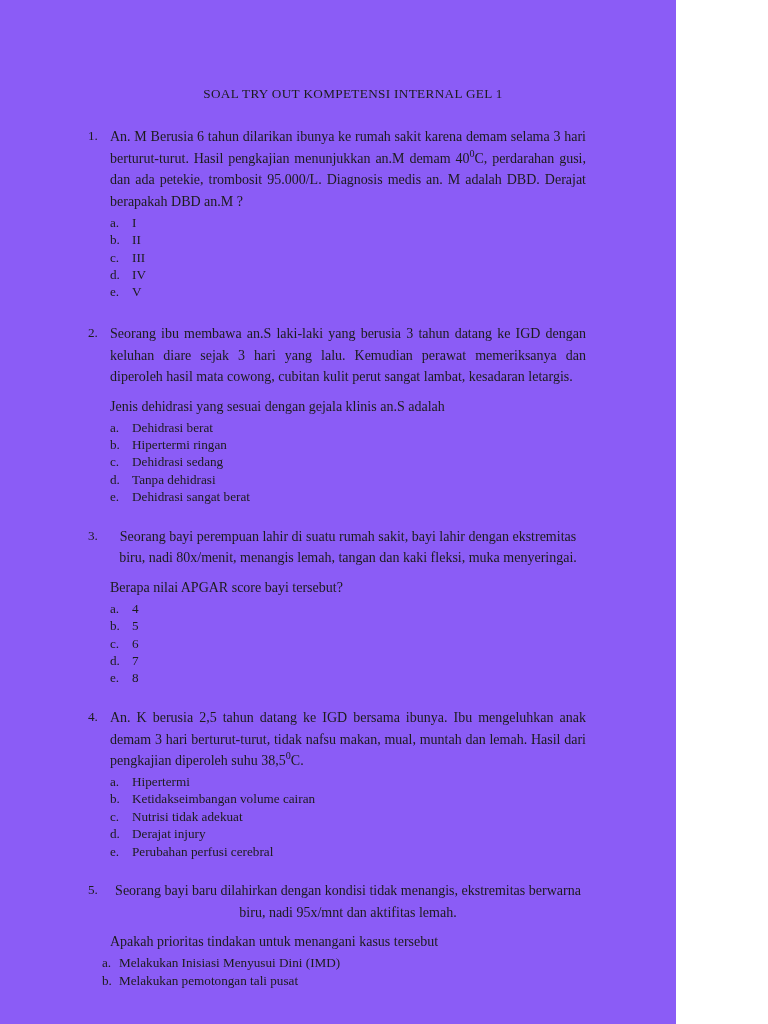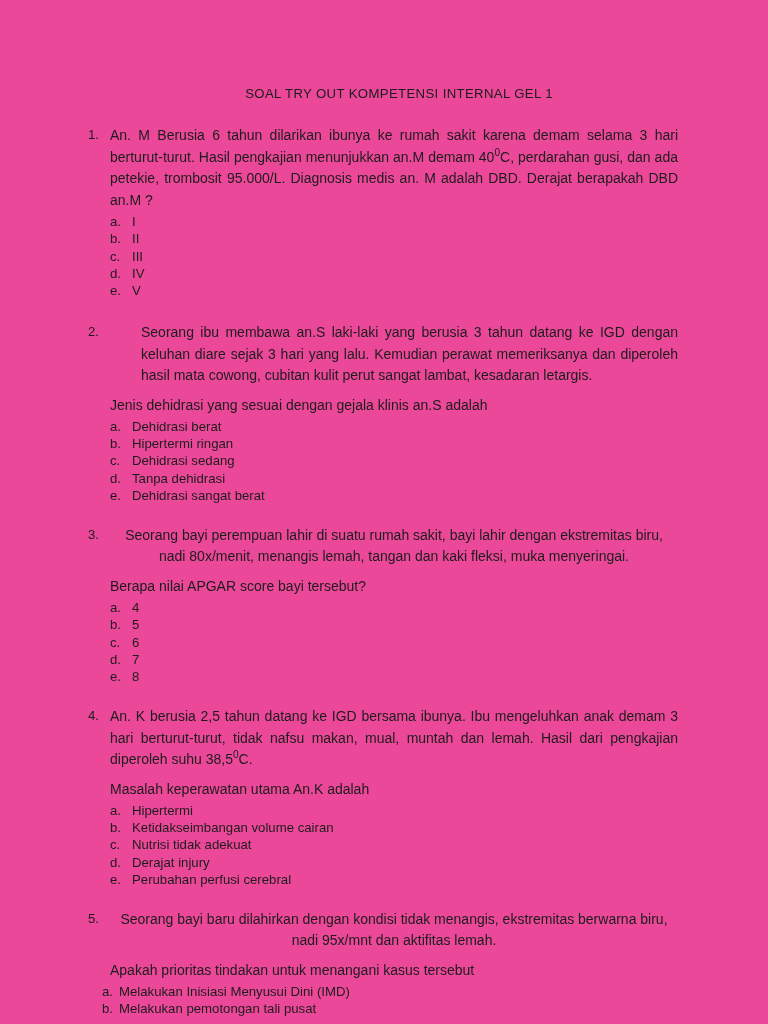--- a/index.html
+++ b/index.html
@@ -2,24 +2,24 @@
 <html><head>
 <meta charset="utf-8">
 <style>
   html, body {
     margin: 0;
     padding: 0;
     background: #ffffff;
   }
   .page {
     position: relative;
-    width: 768px;
+    width: 676px;
     height: 1024px;
-    background: #ec4899;
-    font-family: Liberation Sans, sans-serif;
+    background: #8b5cf6;
+    font-family: Liberation Serif, serif;
     color: #1c1c1c;
     overflow: hidden;
     box-sizing: border-box;
   }
   .doc-title {
     text-align: center;
     font-size: 13.2px;
     letter-spacing: 0.35px;
     margin: 0;
     padding-top: 86px;
@@ -49,21 +49,20 @@
   .qtext {
     flex: 1 1 auto;
     font-size: 14px;
     line-height: 1.55;
     text-align: justify;
     text-justify: inter-word;
   }
   .qtext .lead {
     display: block;
     text-align: justify;
-    margin-left: 31px;
   }
   .qtext .tail {
     display: block;
     text-align: left;
     margin-top: 8px;
   }
   .qtext .nojust {
     display: block;
     text-align: center;
   }
@@ -202,21 +201,21 @@
           <span class="opt-label">8</span>
         </li>
       </ul>
     </div>
 
     <div class="gap-md"></div>
 
     <div class="qblock">
       <div class="qbody">
         <div class="qnum">4.</div>
-        <div class="qtext"><span>An. K berusia 2,5 tahun datang ke IGD bersama ibunya. Ibu mengeluhkan anak demam 3 hari berturut-turut, tidak nafsu makan, mual, muntah dan lemah. Hasil dari pengkajian diperoleh suhu 38,5</span><sup>0</sup><span>C.</span><span class="tail">Masalah keperawatan utama An.K adalah</span></div>
+        <div class="qtext"><span>An. K berusia 2,5 tahun datang ke IGD bersama ibunya. Ibu mengeluhkan anak demam 3 hari berturut-turut, tidak nafsu makan, mual, muntah dan lemah. Hasil dari pengkajian diperoleh suhu 38,5</span><sup>0</sup><span>C.</span></div>
       </div>
       <ul class="options">
         <li class="opt">
           <span class="opt-letter">a.</span>
           <span class="opt-label">Hipertermi</span>
         </li>
         <li class="opt">
           <span class="opt-letter">b.</span>
           <span class="opt-label">Ketidakseimbangan volume cairan</span>
         </li>

